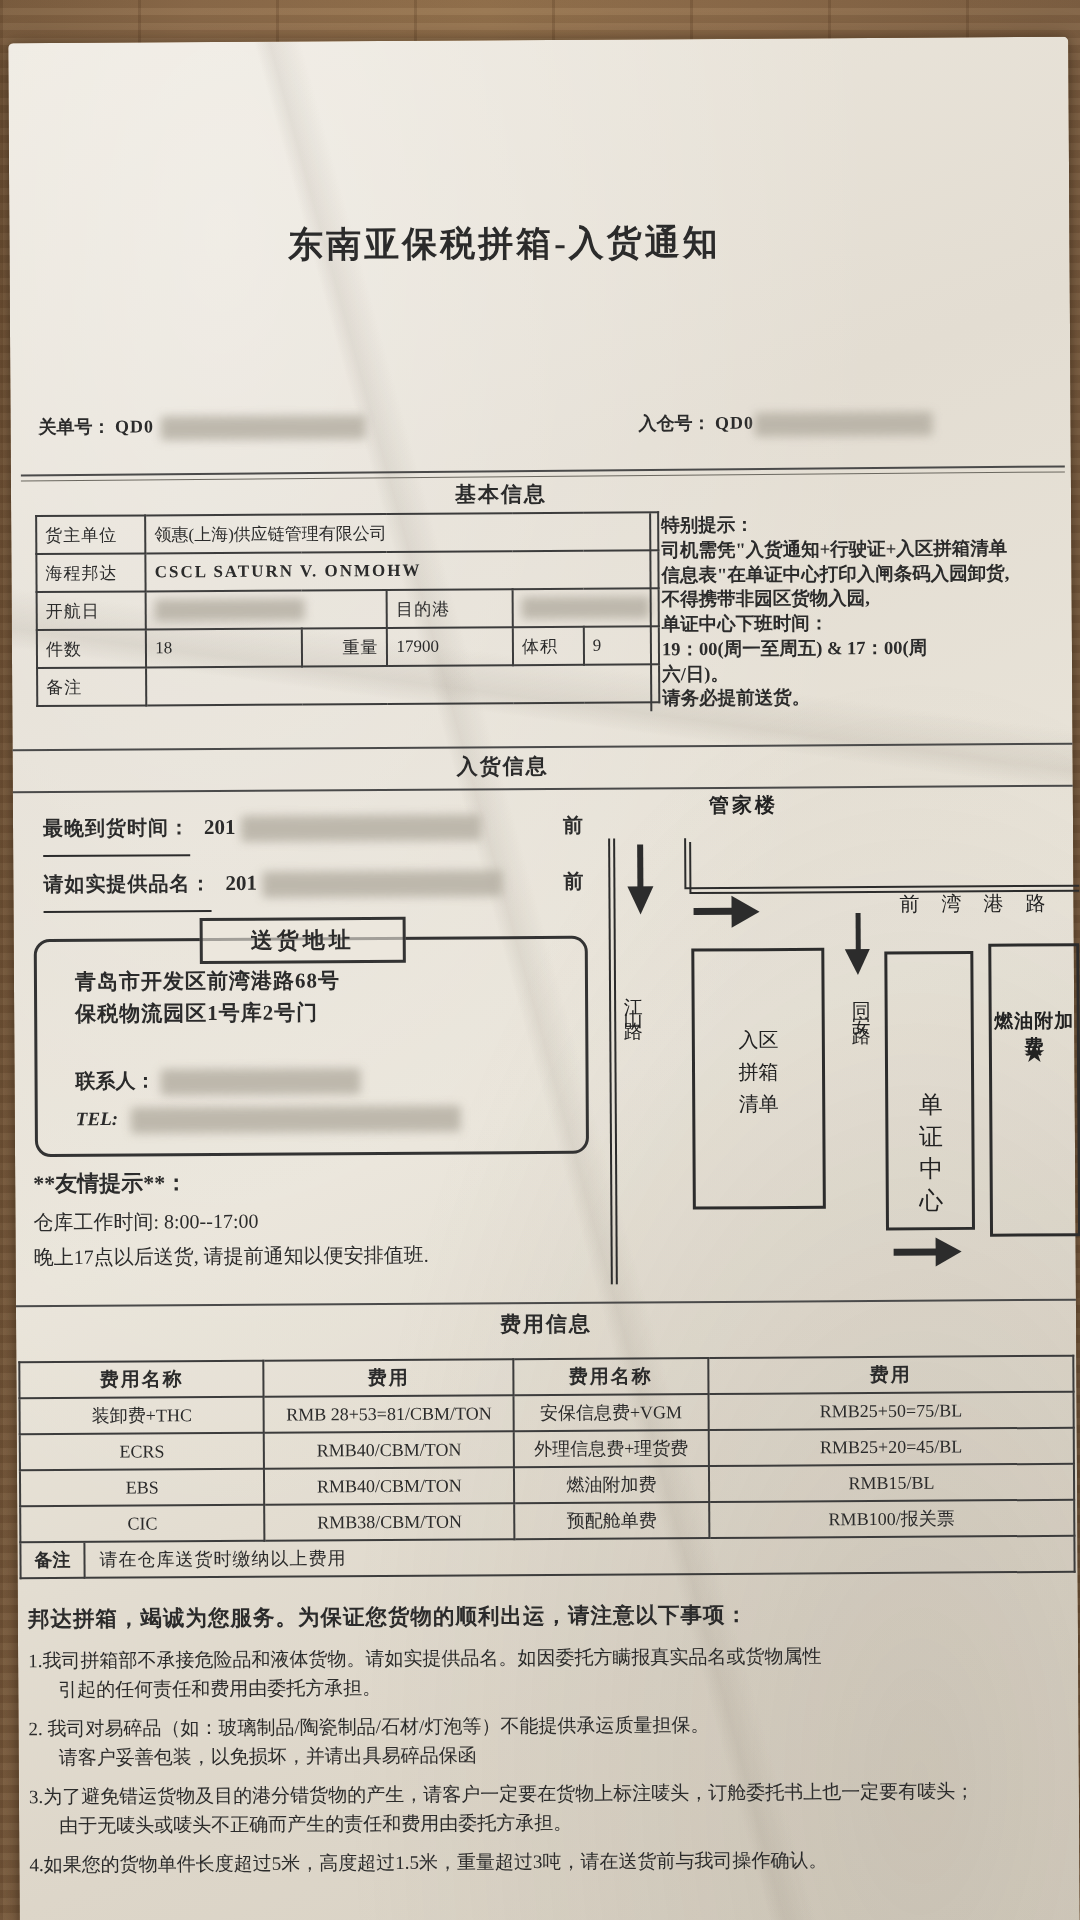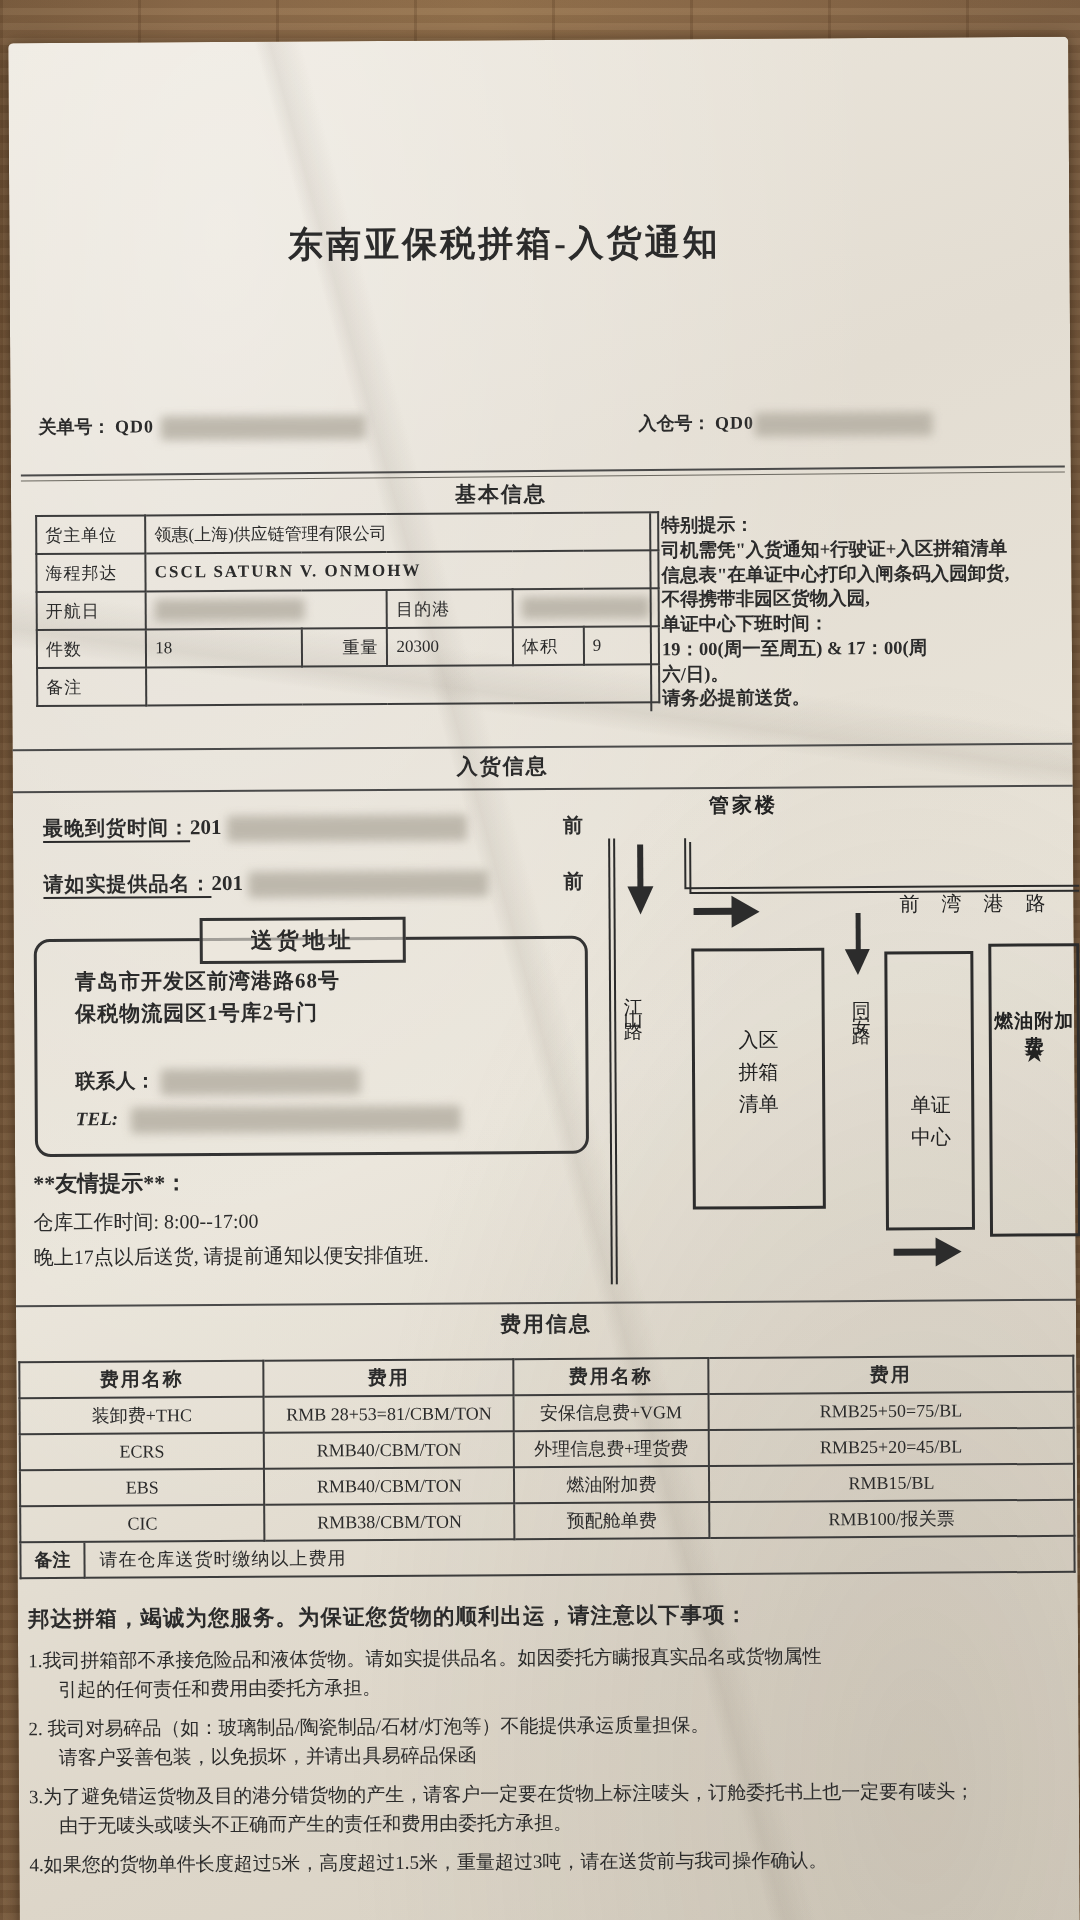--- a/index.html
+++ b/index.html
@@ -39,22 +39,22 @@
   .divider{left:10px;right:6px;top:430px;height:4px;border-top:2px solid #4a4a4a;border-bottom:1px solid #6a675f;transform:rotate(-0.15deg);}
   .sec-head{left:0;right:80px;text-align:center;font-size:21px;font-weight:bold;letter-spacing:2px;}
   table.info{border-collapse:collapse;}
   table.info td{border:2px solid #3c3c3c;font-size:17px;padding:4px 8px;height:28px;}
   table.info td.l{font-weight:normal;letter-spacing:1px;}
   .vessel{font-weight:bold;letter-spacing:2px;font-size:18px;}
   .notice{left:638px;top:474px;width:414px;border-left:2px solid #3a3a3a;padding-left:10px;
           font-size:18.5px;font-weight:bold;line-height:1.34;white-space:pre-line;}
   .band-line{left:0;right:0;height:0;border-top:2px solid #4a4a4a;}
   .timerow{left:30px;width:560px;height:34px;font-size:20px;}
-  .timerow .tl{font-weight:bold;border-bottom:2px solid #2b2b2b;padding-bottom:2px;letter-spacing:1px;}
-  .timerow .tv{font-weight:bold;font-size:21px;}
+  .timerow .tl{font-weight:bold;border-bottom:2px solid #2b2b2b;padding-bottom:16px;letter-spacing:1px;}
+  .timerow .tv{font-weight:bold;font-size:21px;margin-left:14px;}
   .timerow .qian{position:absolute;left:520px;top:0;font-weight:bold;}
   .addrlabel{left:186px;top:876px;width:200px;height:40px;border:3px solid #333;background:rgba(236,231,221,.6);
              text-align:center;line-height:40px;font-size:22px;font-weight:bold;letter-spacing:4px;z-index:2;}
   .addrbox{left:20px;top:896px;width:548px;height:212px;border:3px solid #333;border-radius:16px;}
   .addrbox .a1{left:38px;top:26px;font-size:21px;font-weight:bold;letter-spacing:1px;}
   .addrbox .a2{left:38px;top:58px;font-size:21px;font-weight:bold;letter-spacing:1px;}
   .addrbox .ct{left:38px;top:126px;font-size:20px;font-weight:bold;}
   .addrbox .tl2{left:38px;top:166px;font-size:19px;font-weight:bold;font-style:italic;}
   .tips{left:18px;top:1126px;font-size:20px;}
   .tips .t0{font-weight:bold;font-size:22px;margin-bottom:10px;}
@@ -116,21 +116,21 @@
     <tr>
       <td class="l">开航日</td>
       <td colspan="2"><span class="redact" style="width:150px;height:22px;"></span></td>
       <td class="l">目的港</td>
       <td colspan="2"><span class="redact" style="width:128px;height:22px;"></span></td>
     </tr>
     <tr>
       <td class="l">件数</td>
       <td>18</td>
       <td class="l" style="text-align:right;">重量</td>
-      <td>20300</td>
+      <td>17900</td>
       <td class="l">体积</td>
       <td>9</td>
     </tr>
     <tr>
       <td class="l">备注</td>
       <td colspan="5"></td>
     </tr>
   </tbody>
     </table>
 
@@ -200,21 +200,21 @@
         <rect x="95" y="158" width="130" height="258"></rect>
         <rect x="288" y="162" width="86" height="276"></rect>
         <rect x="392" y="155" width="88" height="290"></rect>
       </g>
     </svg>
     <div class="mlabel" style="left:112px;top:0;font-size:20px;font-weight:bold;letter-spacing:3px;">管家楼</div>
     <div class="mlabel" style="left:302px;top:100px;font-size:20px;letter-spacing:22px;white-space:nowrap;">前湾港路</div>
     <div class="mlabel vert" style="left:22px;top:190px;font-size:19px;">江山路</div>
     <div class="mlabel" style="left:137px;top:232px;width:46px;font-size:20px;line-height:32px;text-align:center;">入区拼箱清单</div>
     <div class="mlabel vert" style="left:250px;top:196px;font-size:19px;">同安路</div>
-    <div class="mlabel" style="left:309px;top:298px;width:46px;font-size:20px;line-height:32px;text-align:center;">单证中心</div>
+    <div class="mlabel" style="left:309px;top:298px;width:46px;font-size:24px;line-height:32px;text-align:center;">单证中心</div>
     <div class="mlabel" style="left:394px;top:218px;width:84px;font-size:19px;font-weight:bold;text-align:center;letter-spacing:1px;">燃油附加费</div>
     <div class="mlabel" style="left:394px;top:248px;width:84px;font-size:26px;text-align:center;">★</div>
   </div>
 
   <div class="abs band-line" style="top:1262px;"></div>
   <div class="abs sec-head" style="top:1270px;right:0;">费用信息</div>
 
   <table class="abs fees" style="left:2px;top:1318px;">
     <colgroup>
         <col style="width:245px">

